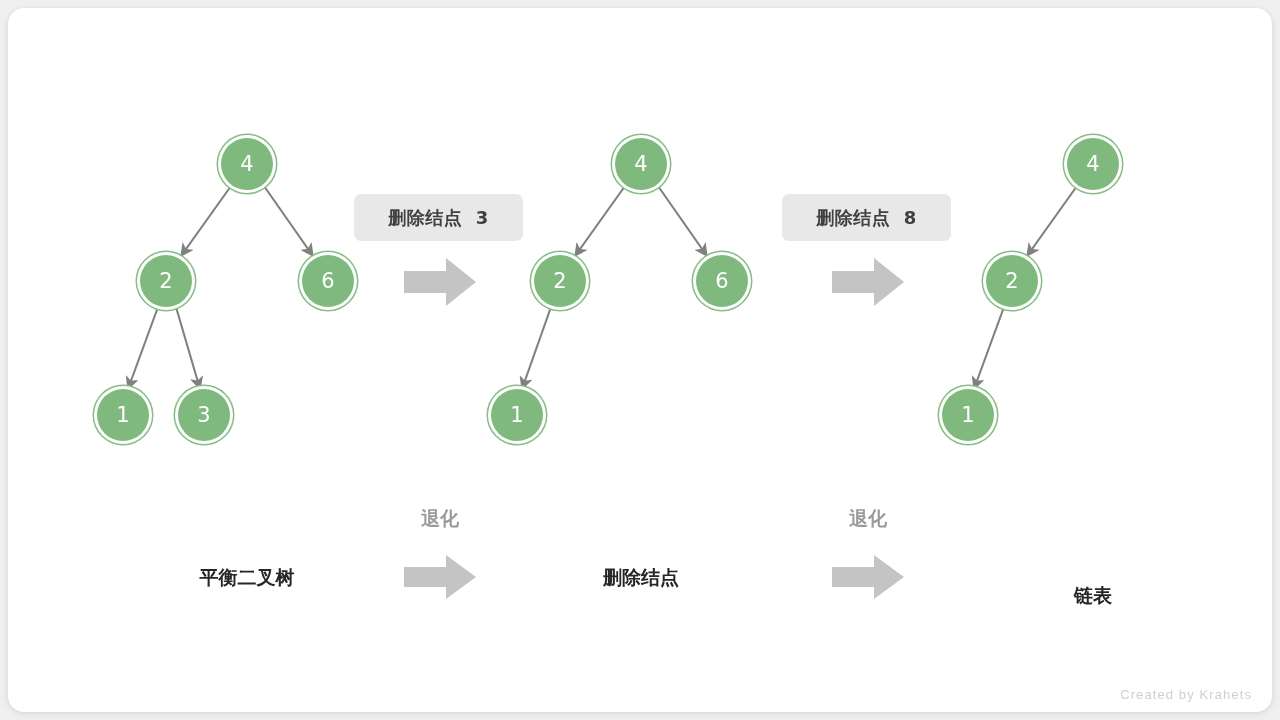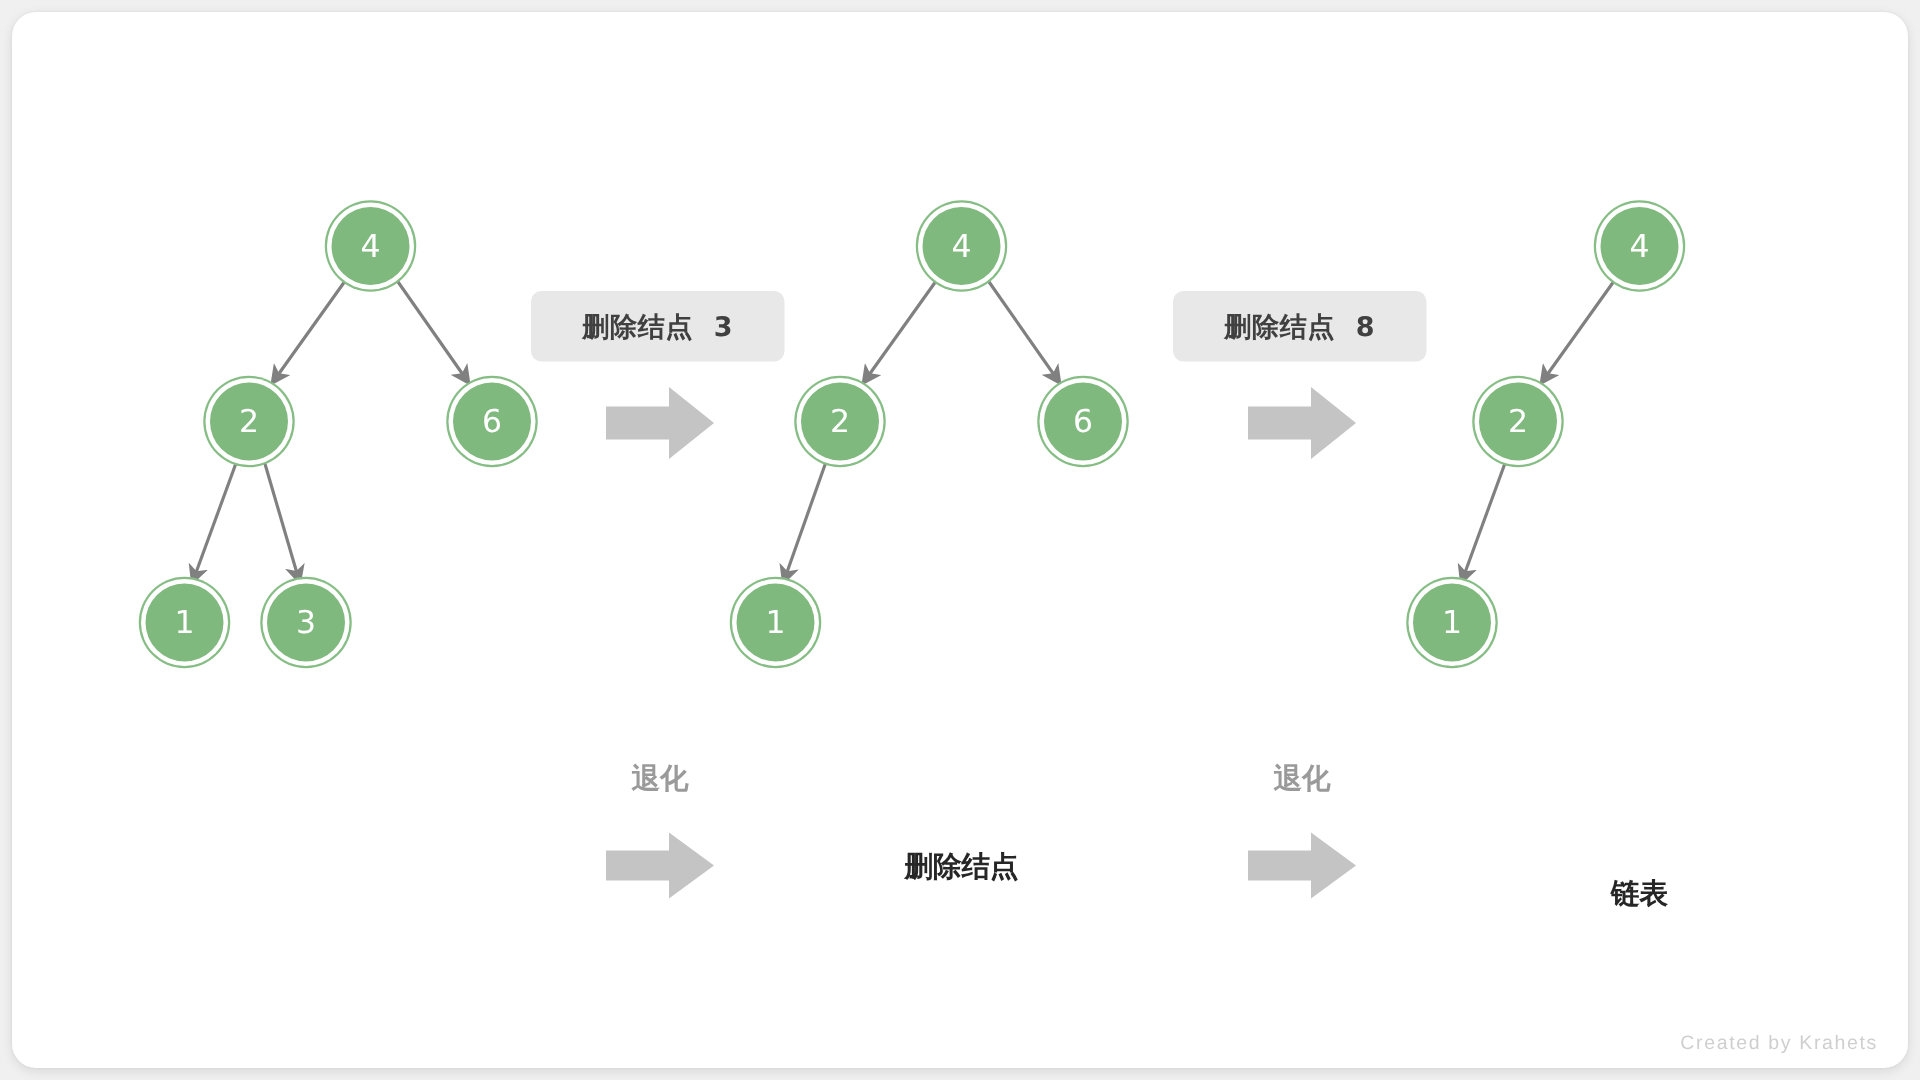--- a/index.html
+++ b/index.html
@@ -158,17 +158,18 @@
   <div class="degen" style="left:390px;top:506px;width:100px">退化</div>
   <div class="degen" style="left:818px;top:506px;width:100px">退化</div>
 
   <svg class="blockarrow" style="left:404px;top:553px" width="72" height="48" viewBox="0 0 72 48">
     <path d="M 0 14 L 42 14 L 42 2 L 72 24 L 42 46 L 42 34 L 0 34 Z" fill="#c4c4c4"></path>
   </svg>
   <svg class="blockarrow" style="left:832px;top:553px" width="72" height="48" viewBox="0 0 72 48">
     <path d="M 0 14 L 42 14 L 42 2 L 72 24 L 42 46 L 42 34 L 0 34 Z" fill="#c4c4c4"></path>
   </svg>
 
+  <div class="caption" style="left:147px;top:565px;width:200px">平衡二叉树</div>
   <div class="caption" style="left:541px;top:565px;width:200px">删除结点</div>
   <div class="caption" style="left:1033px;top:583px;width:120px">链表</div>
 
   <div class="credit">Created by Krahets</div>
 </div>
 
 </body></html>

